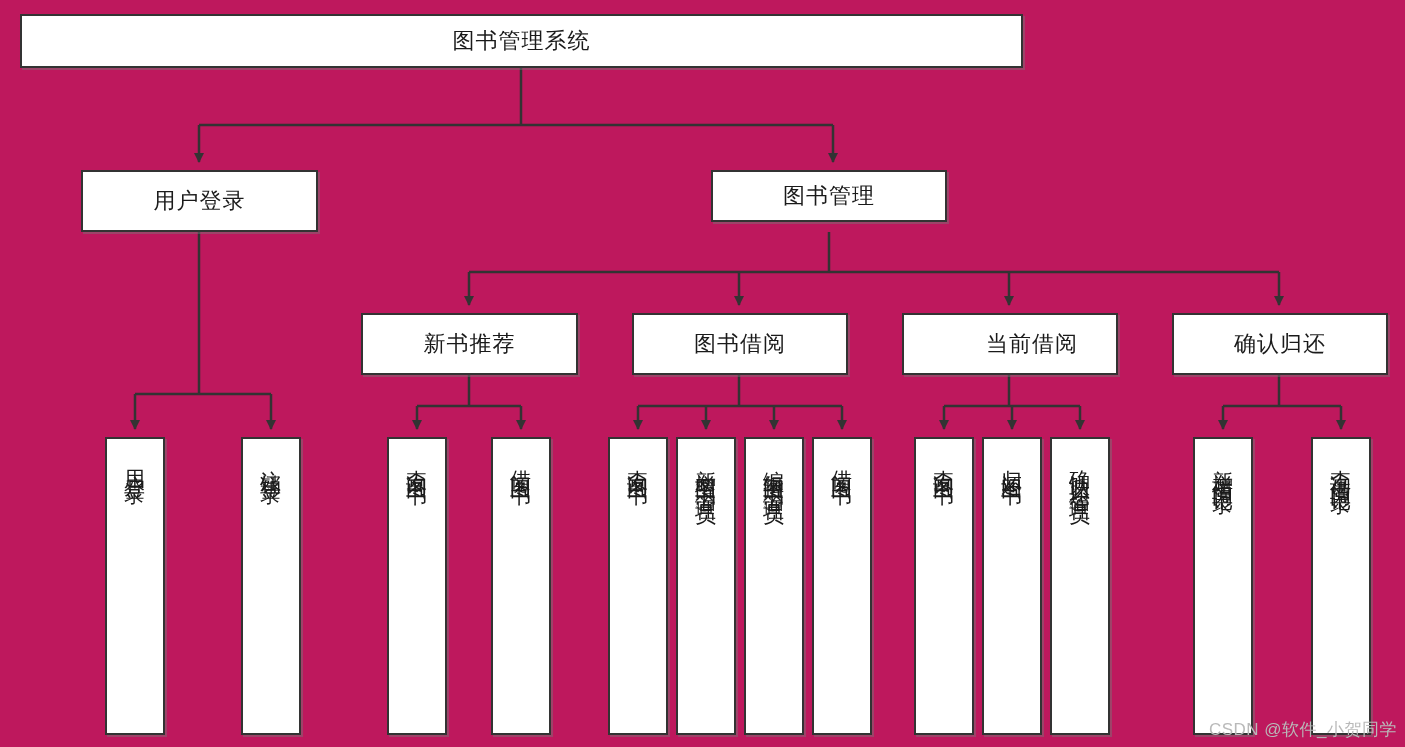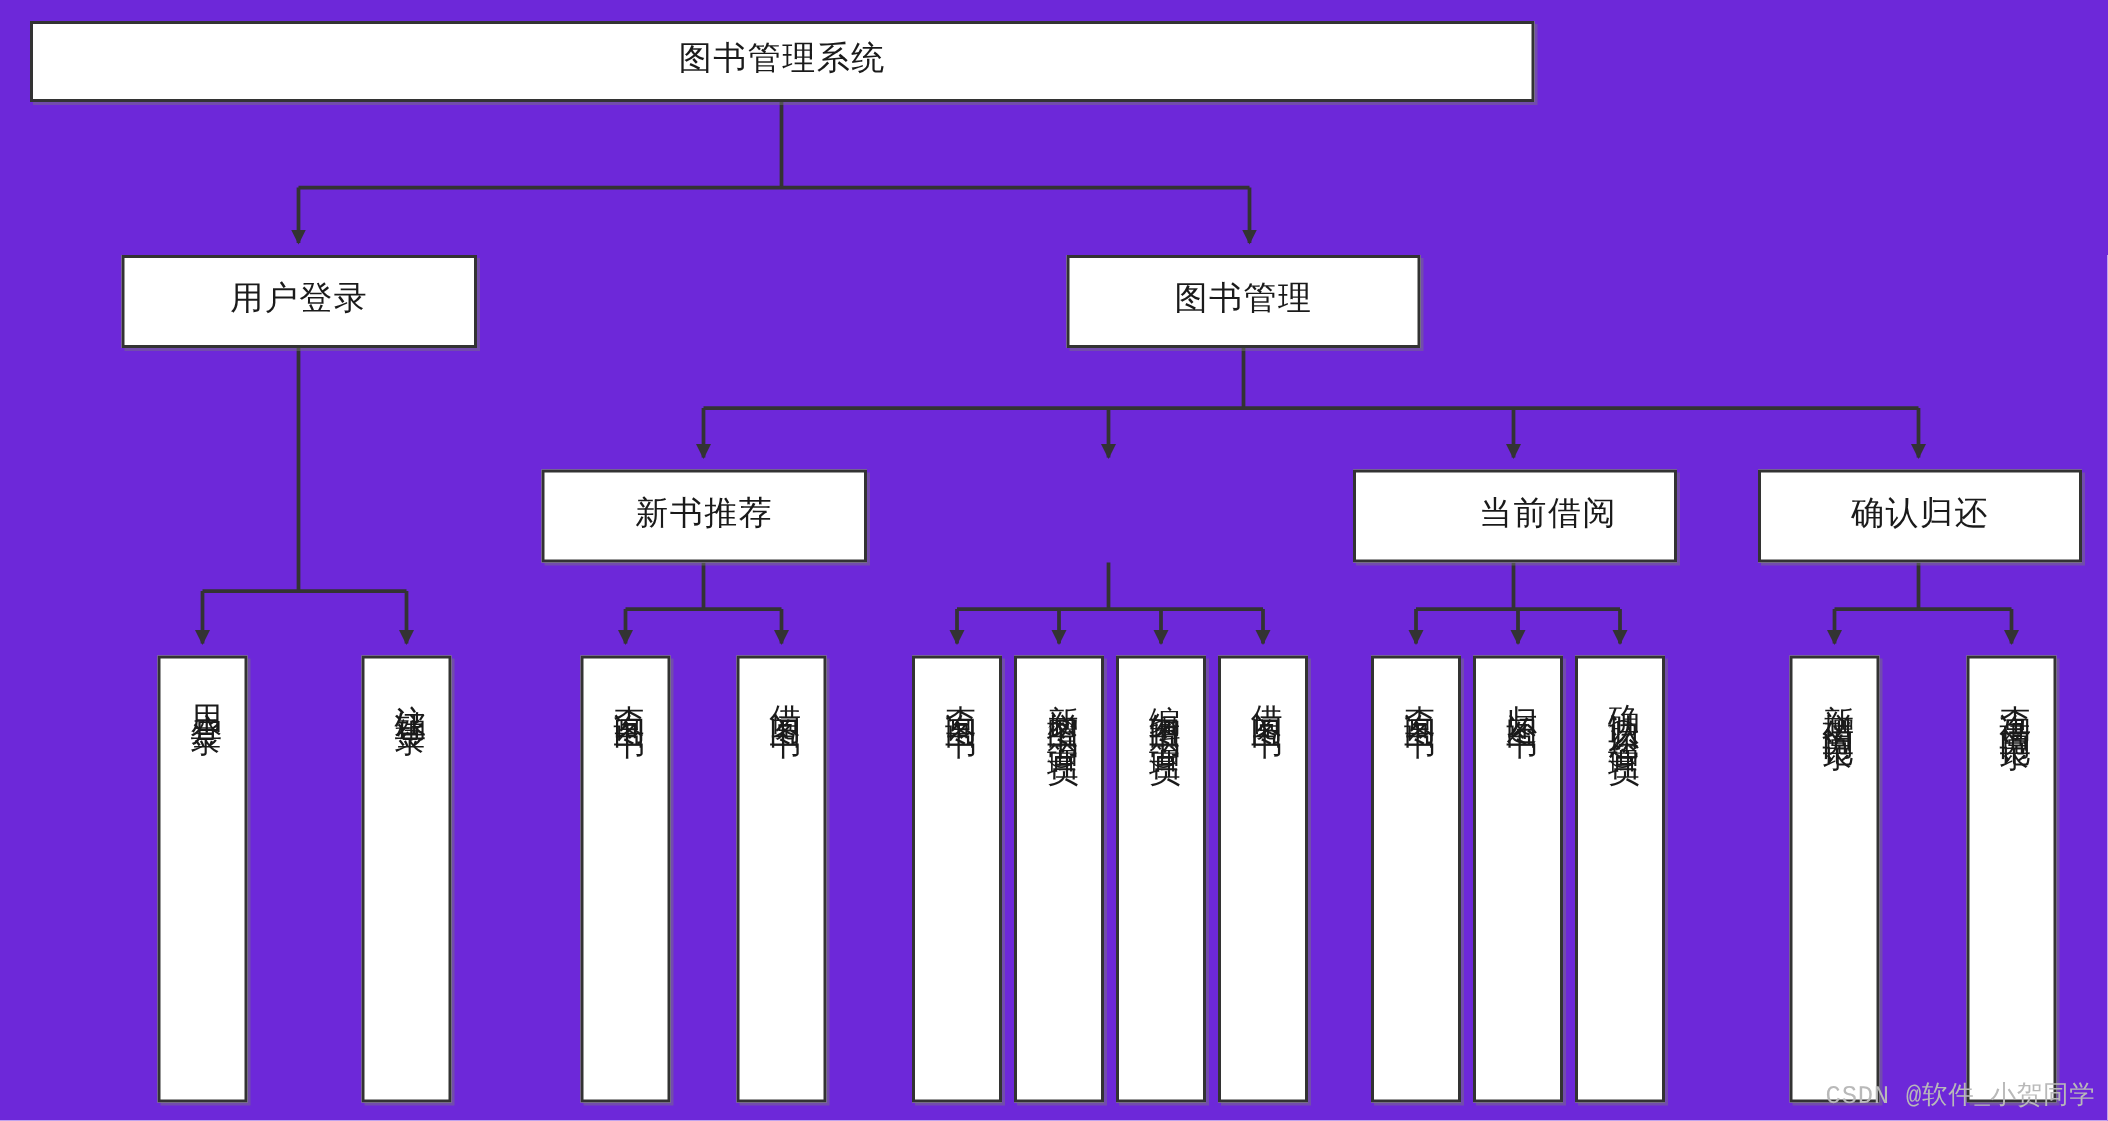--- a/index.html
+++ b/index.html
@@ -4,22 +4,22 @@
 <style>
   html, body {
     margin: 0;
     padding: 0;
     background: #ffffff;
   }
   #stage {
     position: relative;
     width: 1405px;
     height: 747px;
-    background: #6d28d9;
-    font-family: Liberation Mono, monospace;
+    background: #be185d;
+    font-family: Liberation Sans, sans-serif;
     overflow: hidden;
   }
   #diagram-svg {
     position: absolute;
     left: 0;
     top: 0;
     width: 1405px;
     height: 747px;
   }
   .node {
@@ -130,28 +130,31 @@
   </svg>
 
   <div class="node node-h" style="left:20px; top:14px; width:1003px; height:54px;">
     <span class="node-label">图书管理系统</span>
   </div>
 
   <div class="node node-h" style="left:81px; top:170px; width:237px; height:62px;">
     <span class="node-label">用户登录</span>
   </div>
 
-  <div class="node node-h" style="left:711px; top:170px; width:236px; height:62px;">
+  <div class="node node-h" style="left:711px; top:170px; width:236px; height:52px;">
     <span class="node-label">图书管理</span>
   </div>
 
   <div class="node node-h" style="left:361px; top:313px; width:217px; height:62px;">
     <span class="node-label">新书推荐</span>
   </div>
 
+  <div class="node node-h" style="left:632px; top:313px; width:216px; height:62px;">
+    <span class="node-label">图书借阅</span>
+  </div>
 
   <div class="node node-h" style="left:902px; top:313px; width:216px; height:62px;padding-left:44px;">
     <span class="node-label">当前借阅</span>
   </div>
 
   <div class="node node-h" style="left:1172px; top:313px; width:216px; height:62px;">
     <span class="node-label">确认归还</span>
   </div>
 
   <div class="node node-v" style="left:105px; top:437px; width:60px; height:298px;">

